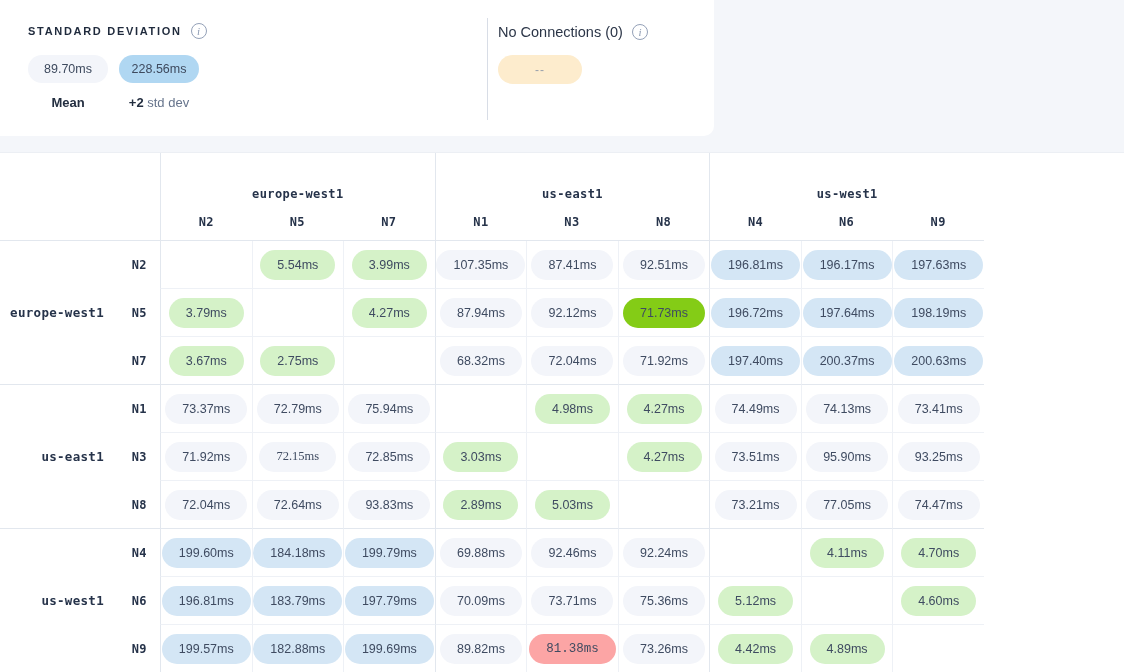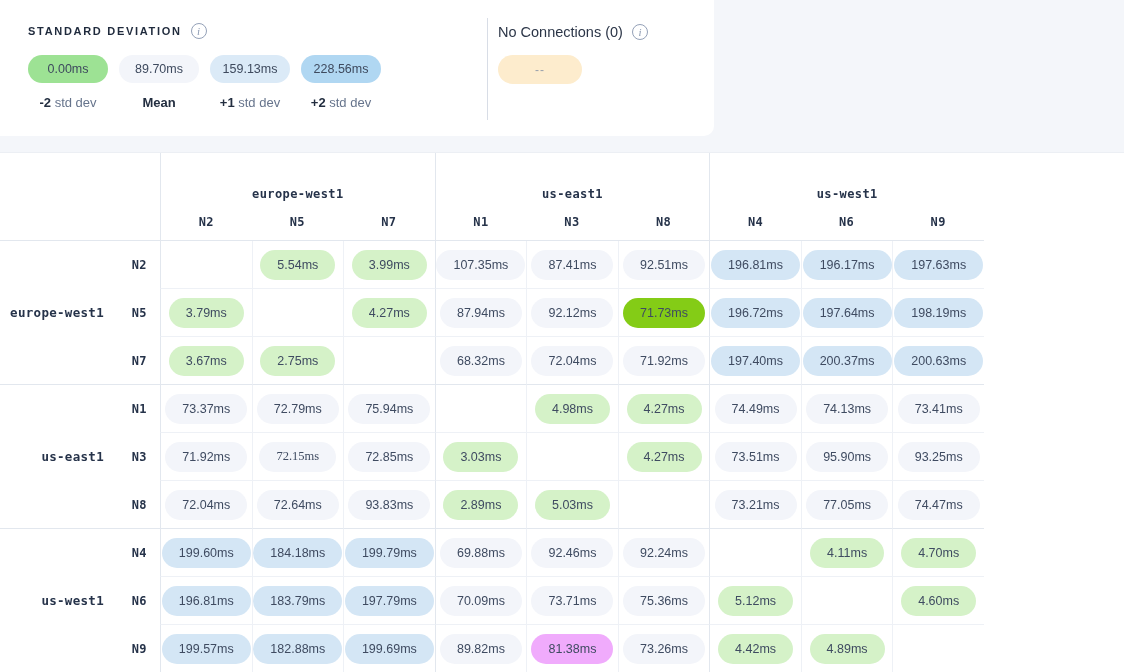--- a/index.html
+++ b/index.html
@@ -101,30 +101,22 @@
 <body>
 
 <div class="legend-card">
   <div class="legend-left">
     <div class="legend-title-row">
       <span class="legend-title">STANDARD DEVIATION</span>
       <span class="info-icon">i</span>
     </div>
     <div class="stops">
       <div class="stop">
-        <div class="stop-pill" style="background: rgb(157, 226, 148);">0.00ms</div>
-        <div class="stop-label"><b>-2</b><span> std dev</span></div>
-      </div>
-      <div class="stop">
         <div class="stop-pill" style="background: rgb(243, 245, 250);">89.70ms</div>
         <div class="stop-label"><b>Mean</b><span></span></div>
-      </div>
-      <div class="stop">
-        <div class="stop-pill" style="background: rgb(219, 234, 247);">159.13ms</div>
-        <div class="stop-label"><b>+1</b><span> std dev</span></div>
       </div>
       <div class="stop">
         <div class="stop-pill" style="background: rgb(176, 215, 242);">228.56ms</div>
         <div class="stop-label"><b>+2</b><span> std dev</span></div>
       </div>
     </div>
   </div>
 
   <div class="legend-divider"></div>
 
@@ -271,21 +263,21 @@
           <td class="data gs"><span class="pill" style="background: rgb(213, 242, 200);">5.12ms</span></td>
           <td class="data"></td>
           <td class="data"><span class="pill" style="background: rgb(213, 242, 200);">4.60ms</span></td>
         </tr>
         <tr>
           <td class="node-label ge">N9</td>
           <td class="data gs ge"><span class="pill" style="background: rgb(212, 230, 245);">199.57ms</span></td>
           <td class="data ge"><span class="pill" style="background: rgb(212, 230, 245);">182.88ms</span></td>
           <td class="data ge"><span class="pill" style="background: rgb(212, 230, 245);">199.69ms</span></td>
           <td class="data gs ge"><span class="pill" style="background: rgb(243, 245, 250);">89.82ms</span></td>
-          <td class="data ge"><span class="pill" style="background: #f0abfc;">81.38ms</span></td>
+          <td class="data ge"><span class="pill" style="background: #fca5a5; font-family: Liberation Mono, monospace;">81.38ms</span></td>
           <td class="data ge"><span class="pill" style="background: rgb(243, 245, 250);">73.26ms</span></td>
           <td class="data gs ge"><span class="pill" style="background: rgb(213, 242, 200);">4.42ms</span></td>
           <td class="data ge"><span class="pill" style="background: rgb(213, 242, 200);">4.89ms</span></td>
           <td class="data ge"></td>
         </tr>
       </tbody>
   </table>
 </div>
 
 </body></html>

